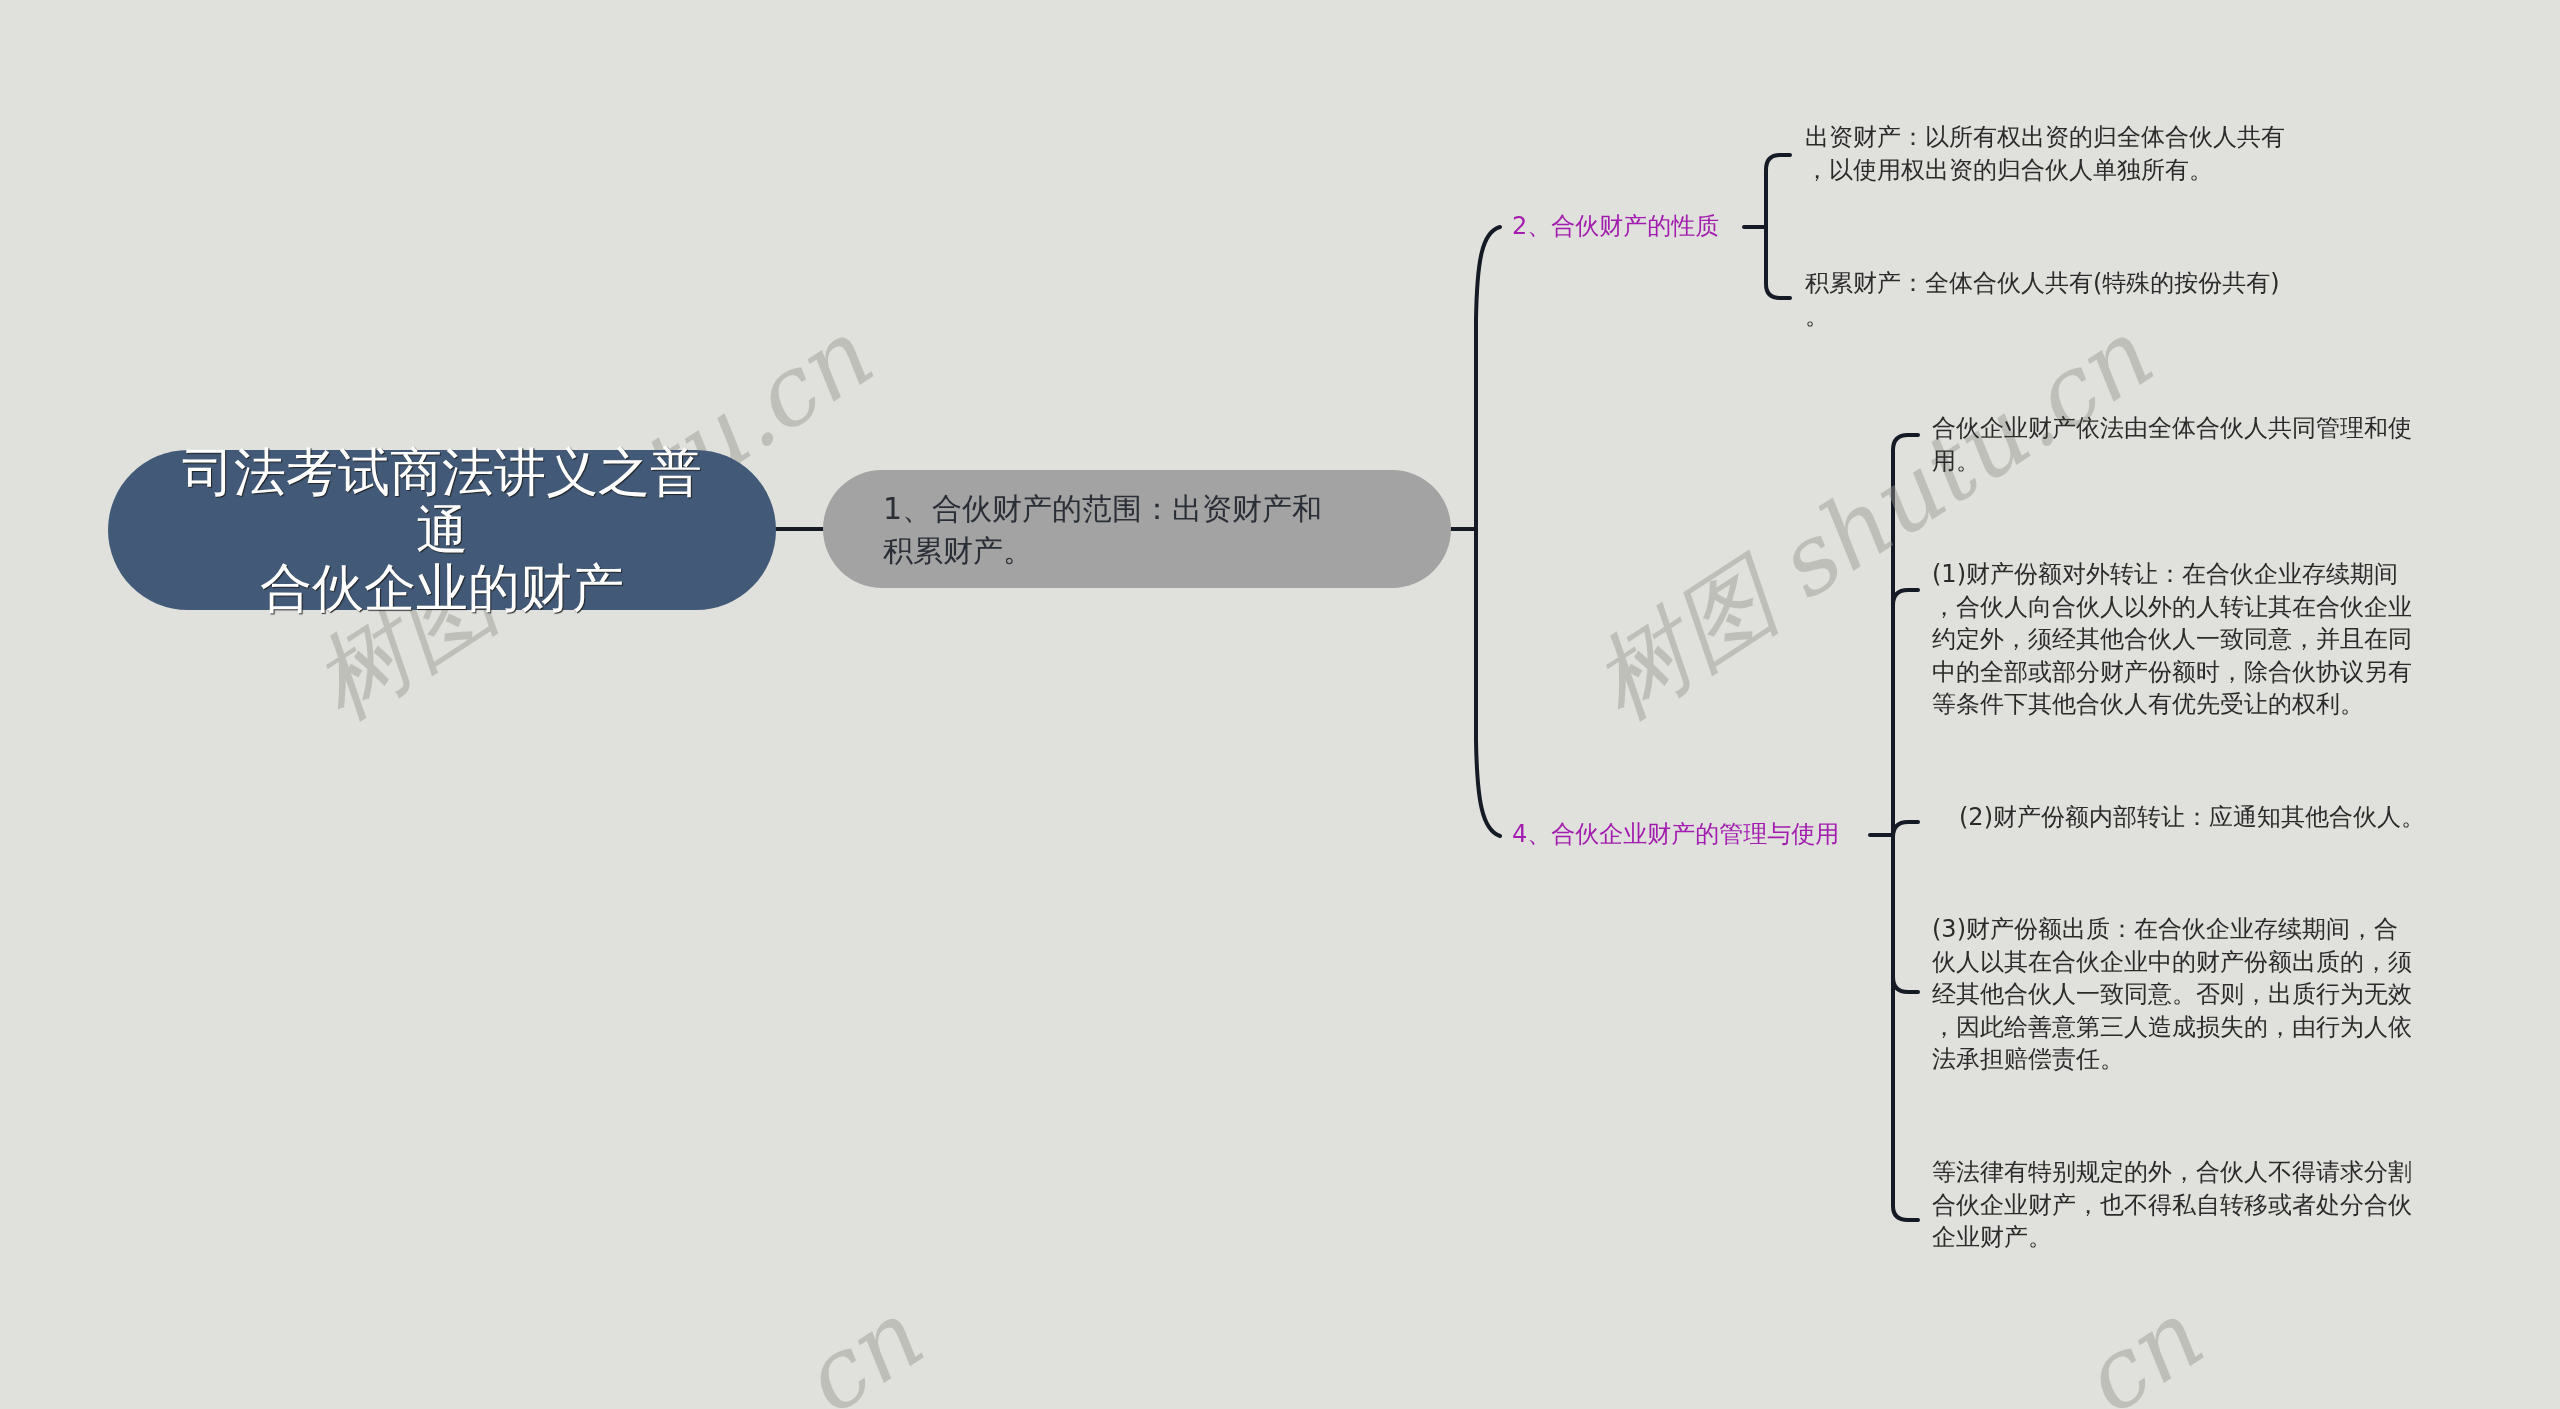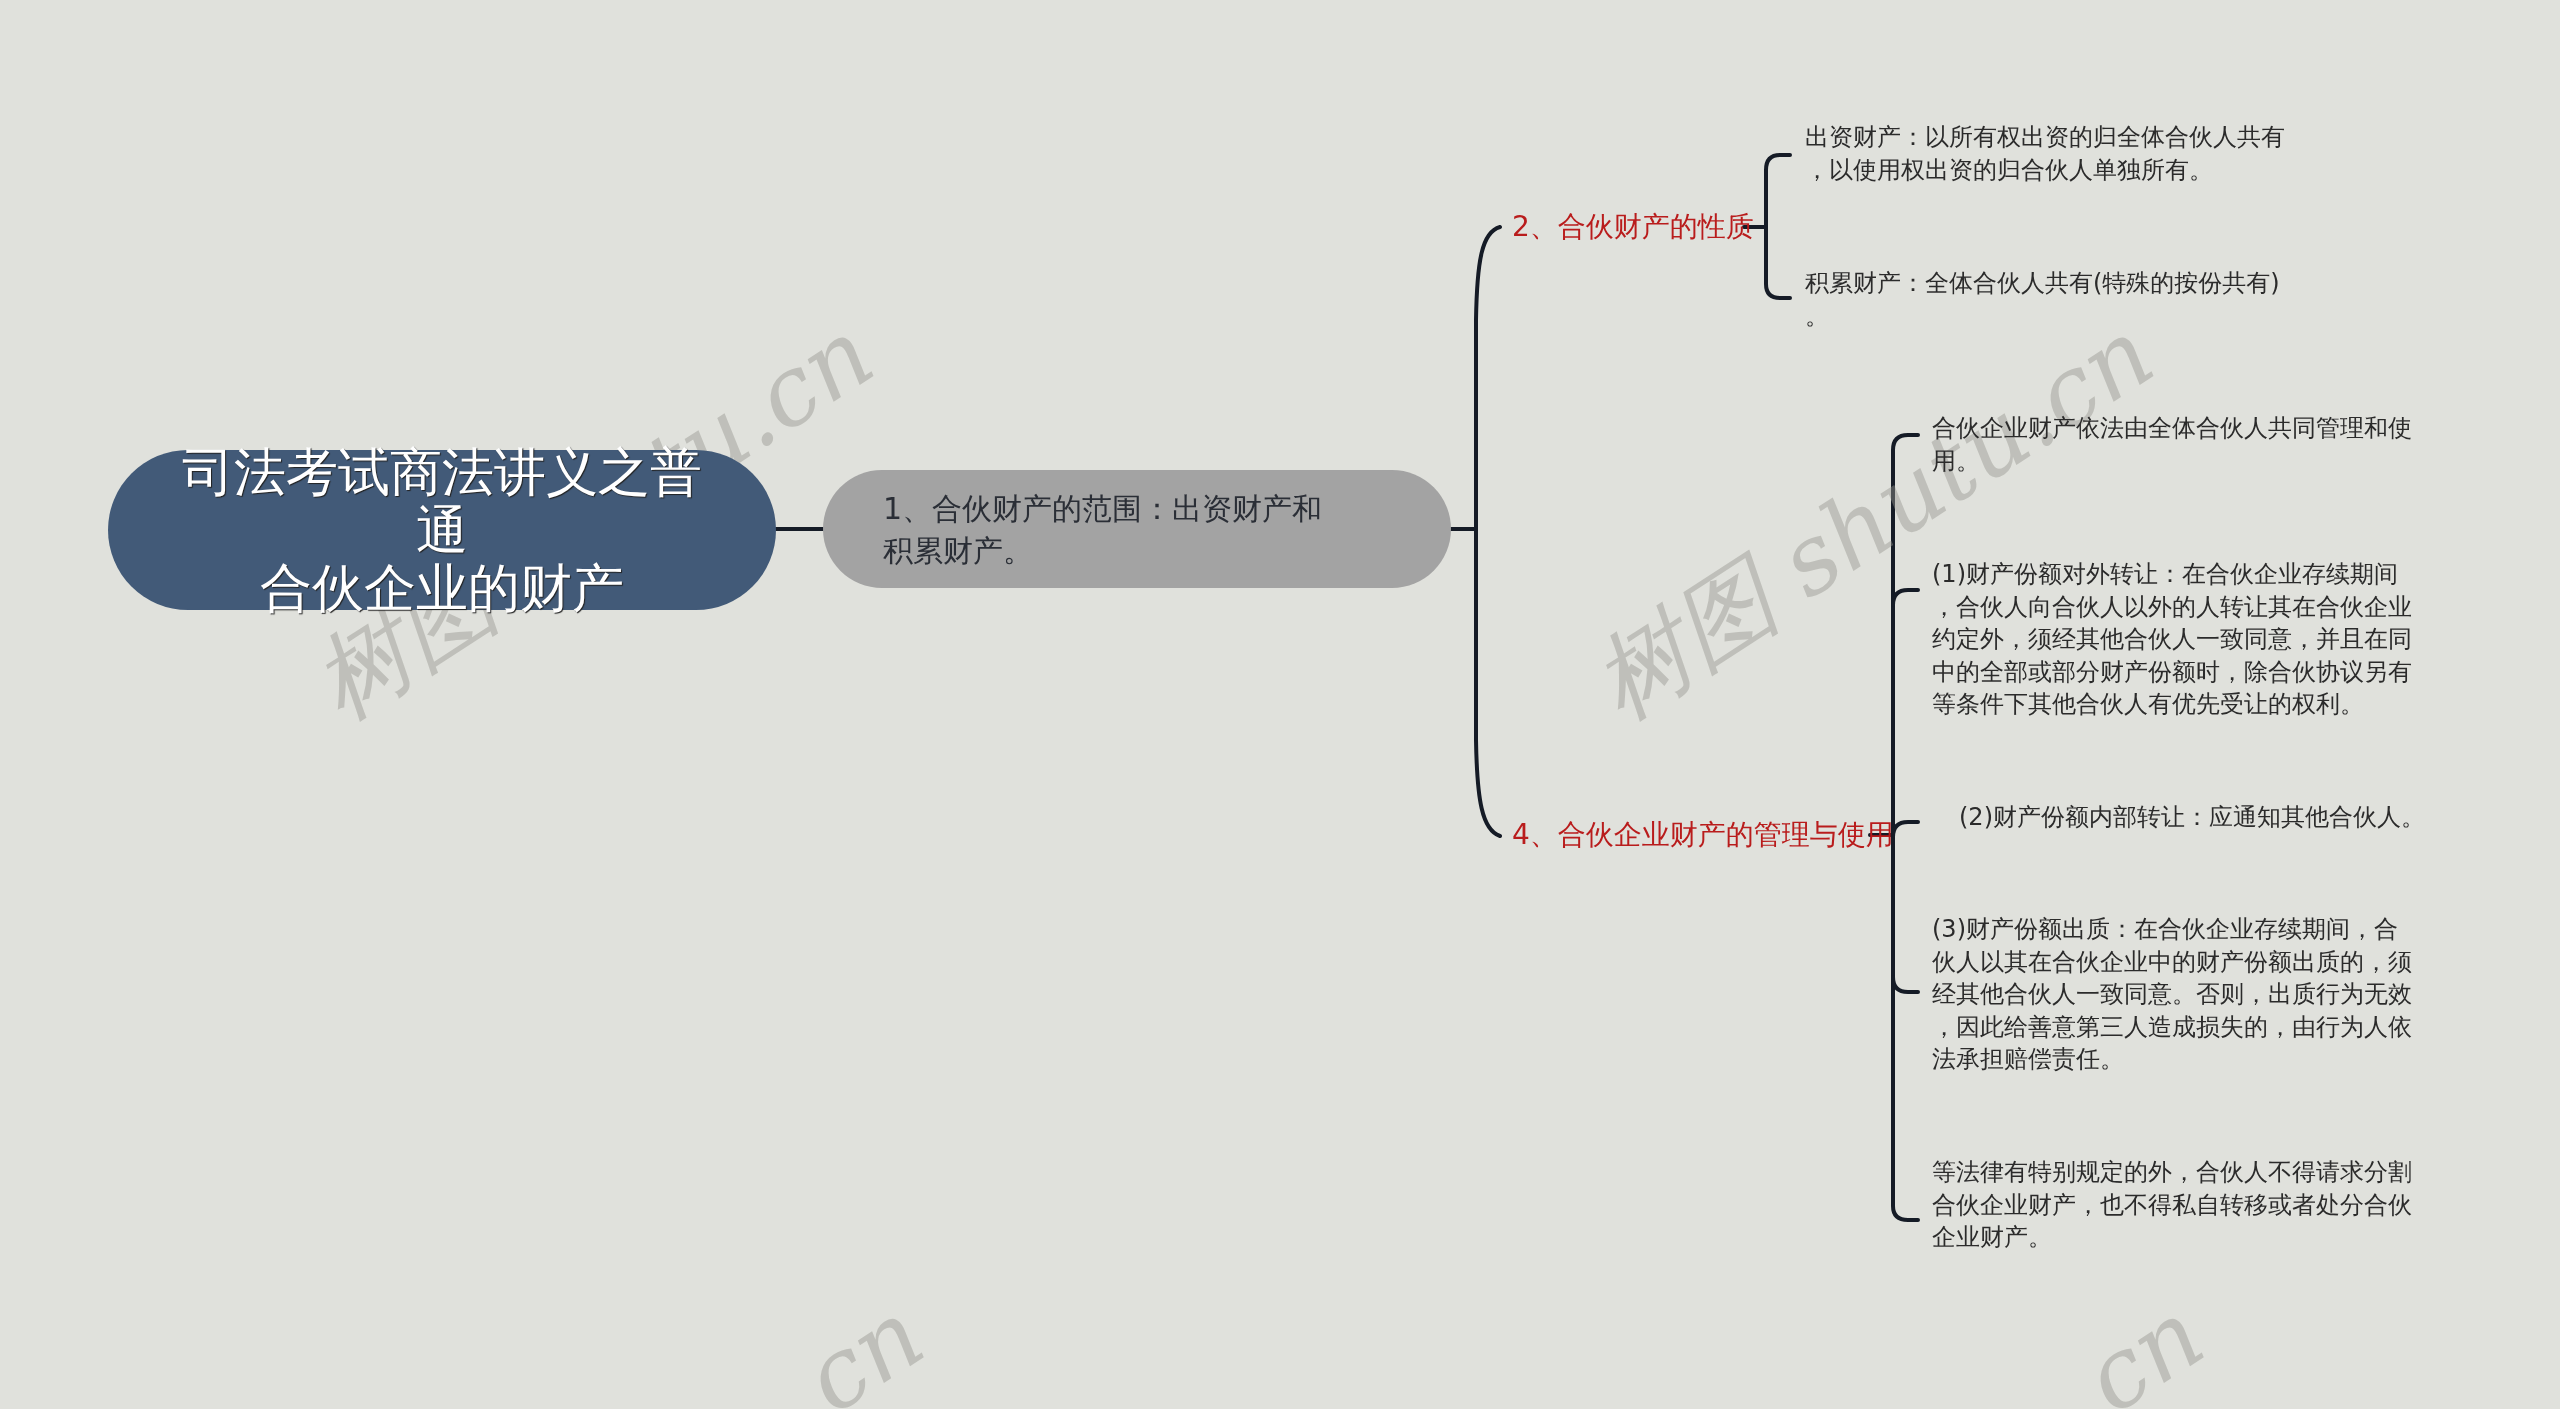--- a/index.html
+++ b/index.html
@@ -18,21 +18,21 @@
   .root-text {
     color: #ffffff; font-size: 52px; line-height: 58px; text-align: center;
     text-shadow: 1px 1px 1px #222;
   }
   .main-node {
     left: 823px; top: 470px; width: 628px; height: 118px;
     background: #a3a3a3; border-radius: 59px;
     box-sizing: border-box; padding: 18px 50px 0 60px;
   }
   .main-text { color: #2a2e36; font-size: 30px; line-height: 42px; }
-  .label { color: #b91c1c; font-size: 28px; line-height: 33px; white-space: nowrap; }
+  .label { color: #a21caf; font-size: 24px; line-height: 33px; white-space: nowrap; }
   .leaf { color: #2b2b2b; font-size: 24px; line-height: 32.6px; width: 520px; }
   svg.lines { position: absolute; left: 0; top: 0; }
   .wm {
     position: absolute; color: rgba(150,150,145,0.45);
     font-family: "DejaVu Serif", "Liberation Serif", serif; font-style: italic;
     font-size: 96px; white-space: nowrap; transform-origin: left bottom;
     transform: rotate(-33deg); pointer-events: none;
   }
 </style>
 </head>

